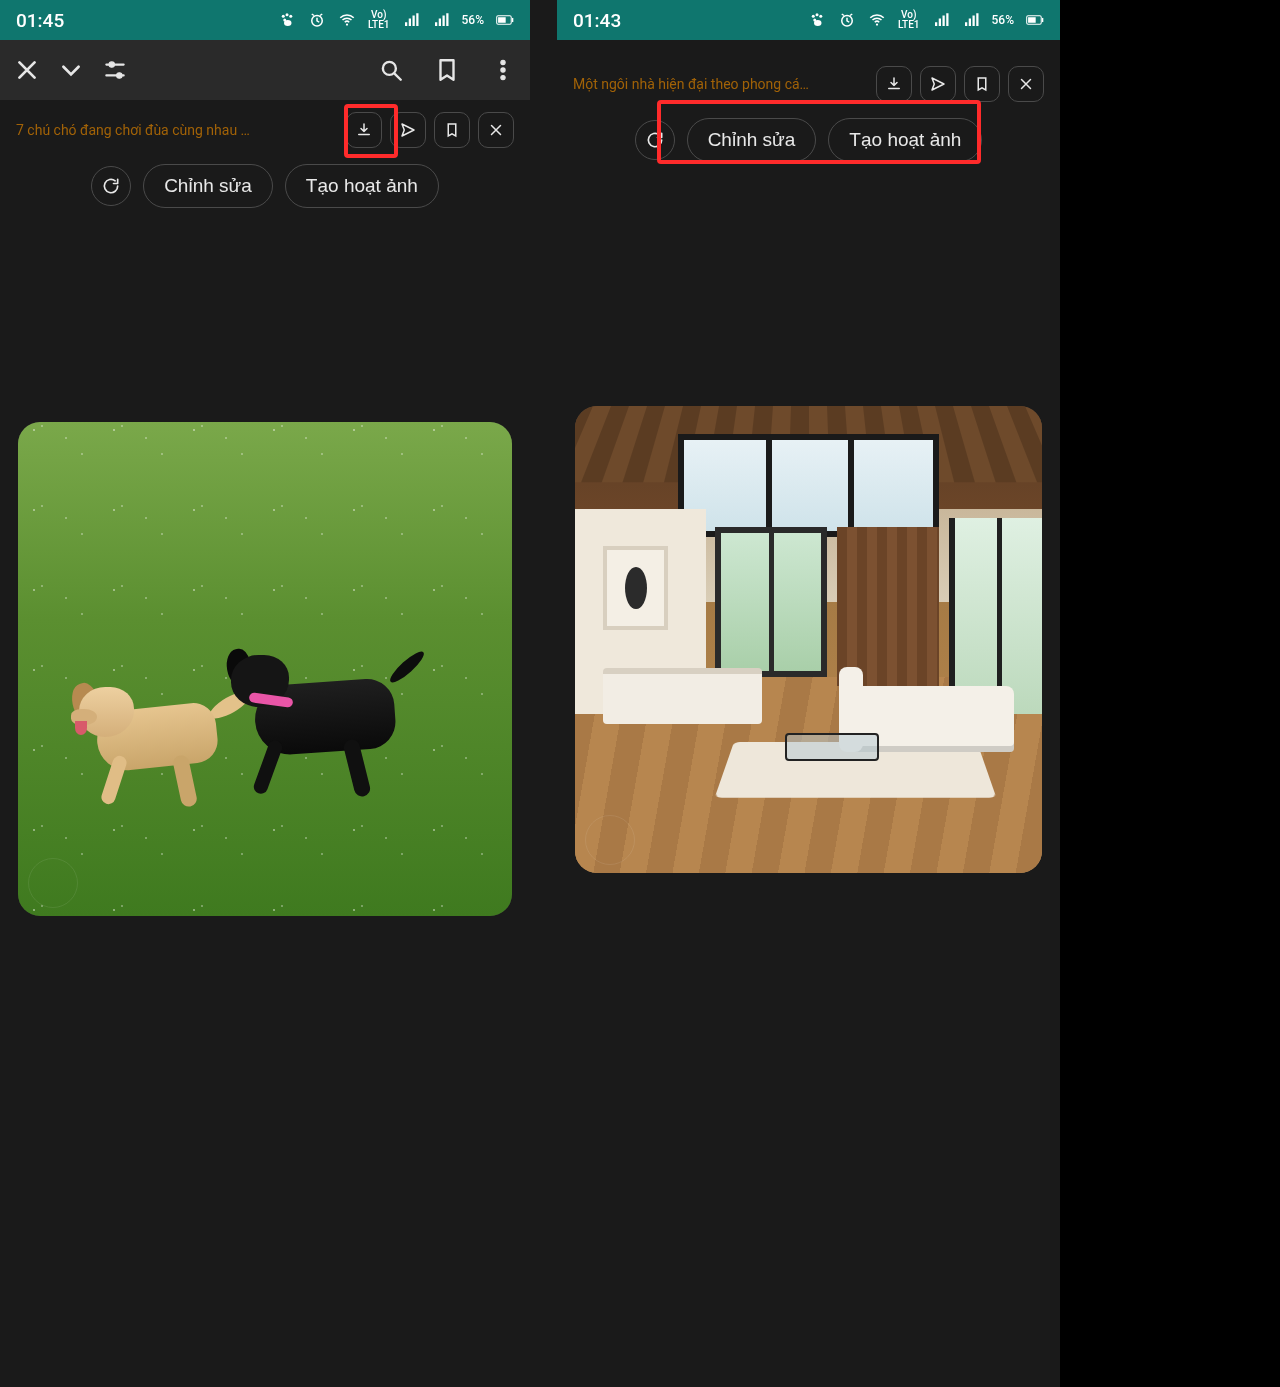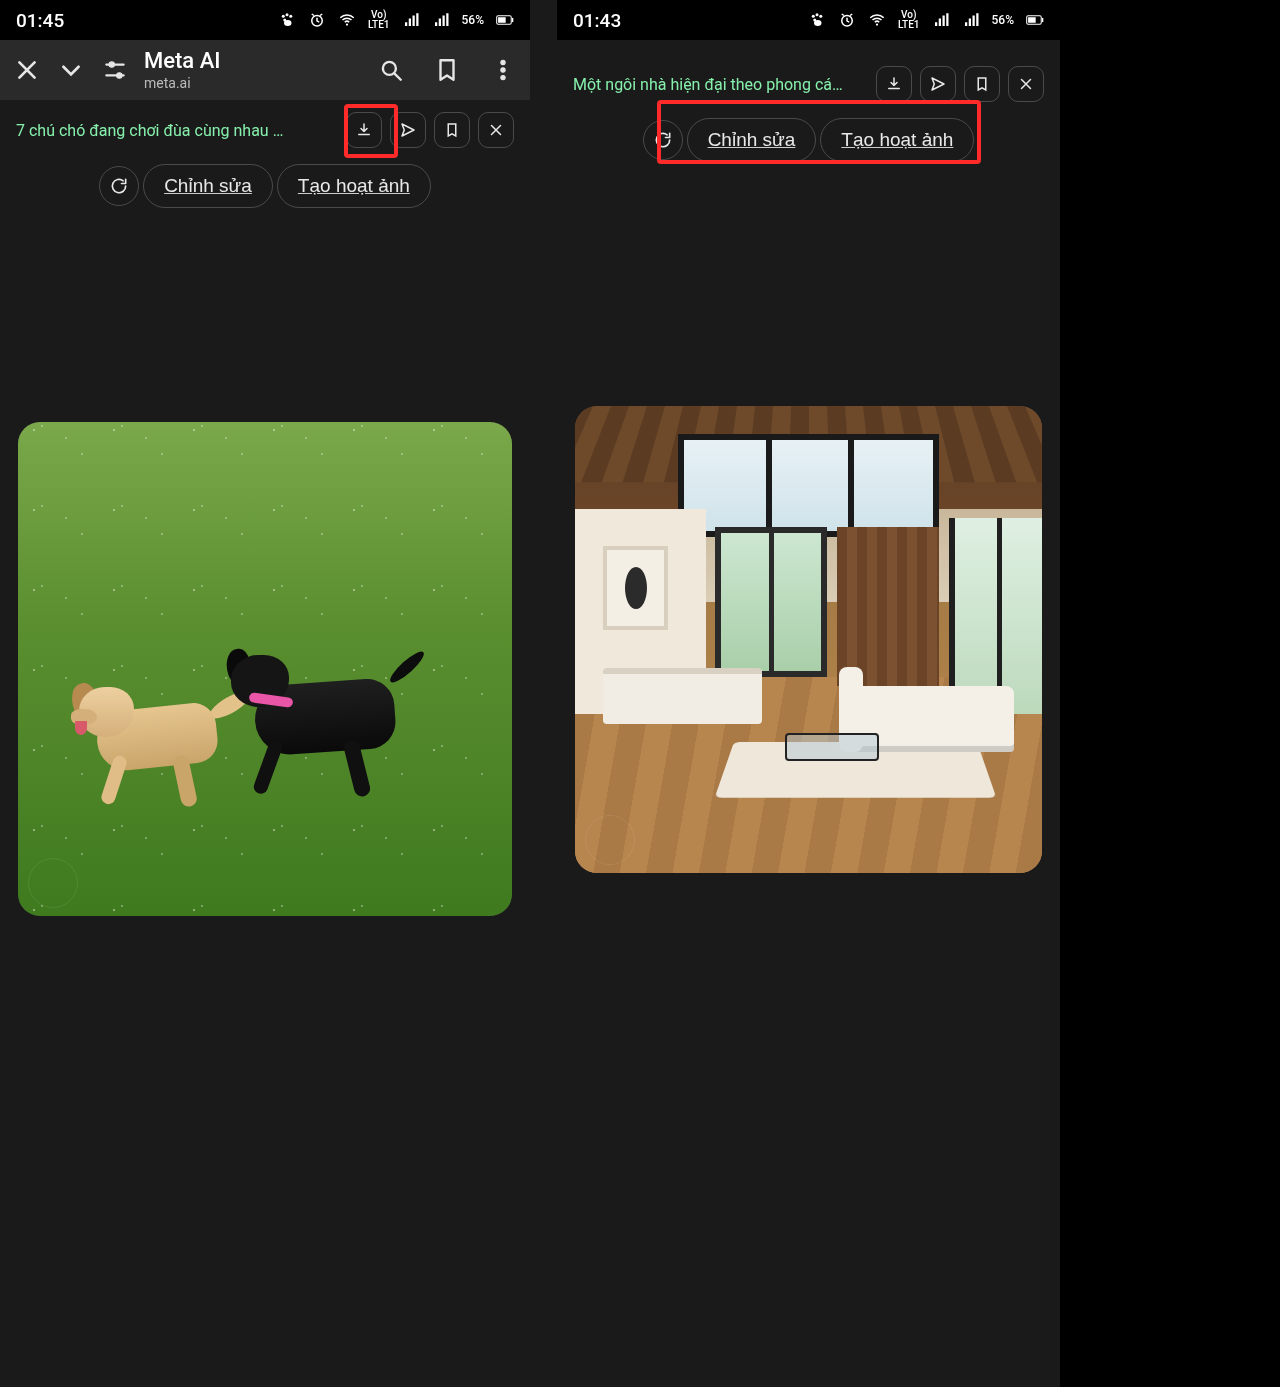--- a/index.html
+++ b/index.html
@@ -21,21 +21,21 @@
   
   .status-bar {
     height: 40px;
     display: flex;
     justify-content: space-between;
     align-items: center;
     padding: 0 16px;
     color: #fff;
     font-size: 18px;
     font-weight: 500;
-    background: #000000;
+    background: #0f766e;
   }
   .status-left { font-size: 19px; }
   .status-right { display: flex; align-items: center; gap: 12px; font-size: 15px; }
   .status-right svg { width: 18px; height: 18px; fill: #fff; }
   .status-right .txt { font-size: 12px; font-weight: 500; }
   .status-right .lte { font-size: 10px; line-height: 1; text-align: center; }
   .batt { display:inline-flex; align-items:center; }
 
   
   .browser-header {
@@ -62,22 +62,22 @@
   }
 
   
   .prompt-row {
     display: flex;
     align-items: center;
     padding: 12px 4px 10px 4px;
     gap: 8px;
   }
   .prompt-text {
-    font-size: 16px;
-    color: #86efac;
+    font-size: 14px;
+    color: #a16207;
     flex: 1;
     white-space: nowrap;
     overflow: hidden;
     text-overflow: ellipsis;
   }
   .pill-btn, .circ-btn {
     border: 1px solid #4a4a4a;
     border-radius: 10px;
     color: #e8e8e8;
     background: transparent;
@@ -85,23 +85,22 @@
     font-size: 16px;
   }
   .circ-btn { width: 36px; height: 36px; border-radius: 10px; }
   .circ-btn svg { width:18px; height:18px; stroke:#e8e8e8; fill:none; stroke-width:2; }
 
   
   .action-row {
     display: flex;
     align-items: center;
     justify-content: center;
-    gap: 4px;
+    gap: 12px;
     padding: 6px 4px 14px 4px;
-    text-decoration: underline;
   }
   .action-row .circ-btn { width: 40px; height: 40px; border-radius: 50%; }
   .action-row .circ-btn svg { width:20px; height:20px; }
   .action-row .pill {
     border: 1px solid #4a4a4a;
     border-radius: 24px;
     padding: 10px 20px;
     font-size: 19px;
     color: #e8e8e8;
     background: transparent;
@@ -368,24 +367,20 @@
           <path d="M5 9l7 7 7-7" fill="none" stroke-width="2.5" stroke-linecap="round"></path>
         </svg>
     </span>
     <span class="iconbtn">
       <svg viewBox="0 0 24 24">
           <path d="M4 7h16M4 17h16" stroke-width="2" fill="none" stroke-linecap="round"></path>
           <circle cx="9" cy="7" r="2.5" fill="#e6e6e6"></circle>
           <circle cx="16" cy="17" r="2.5" fill="#e6e6e6"></circle>
         </svg>
     </span>
-    <div class="browser-title-block">
-      <span class="browser-title">Meta AI</span>
-      <span class="browser-sub">meta.ai</span>
-    </div>
     <div class="header-actions">
       <span class="iconbtn">
         <svg viewBox="0 0 24 24">
             <circle cx="10.5" cy="10.5" r="6" fill="none" stroke-width="2.2"></circle>
             <path d="M15.5 15.5L21 21" stroke-width="2.2" stroke-linecap="round"></path>
           </svg>
       </span>
       <span class="iconbtn">
         <svg viewBox="0 0 24 24">
             <path d="M6 3h12v18l-6-4-6 4z" fill="none" stroke-width="2.2" stroke-linejoin="round"></path>

